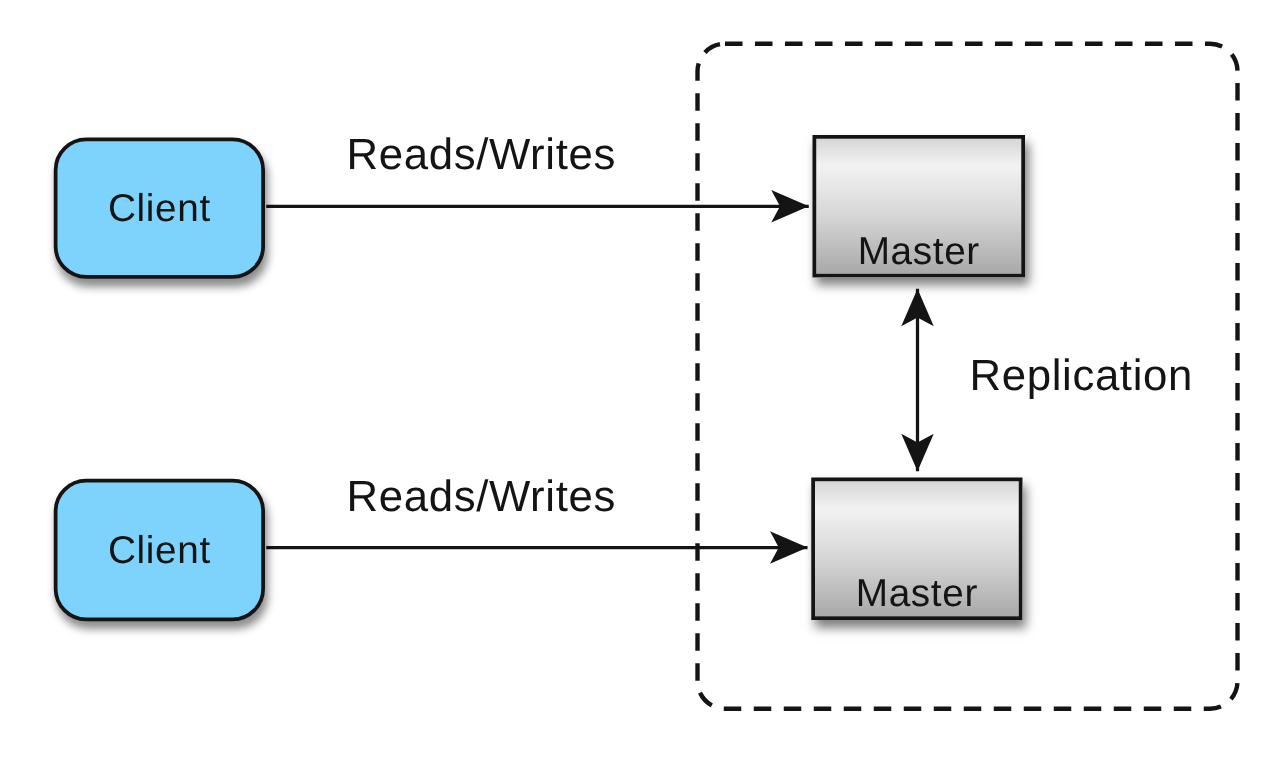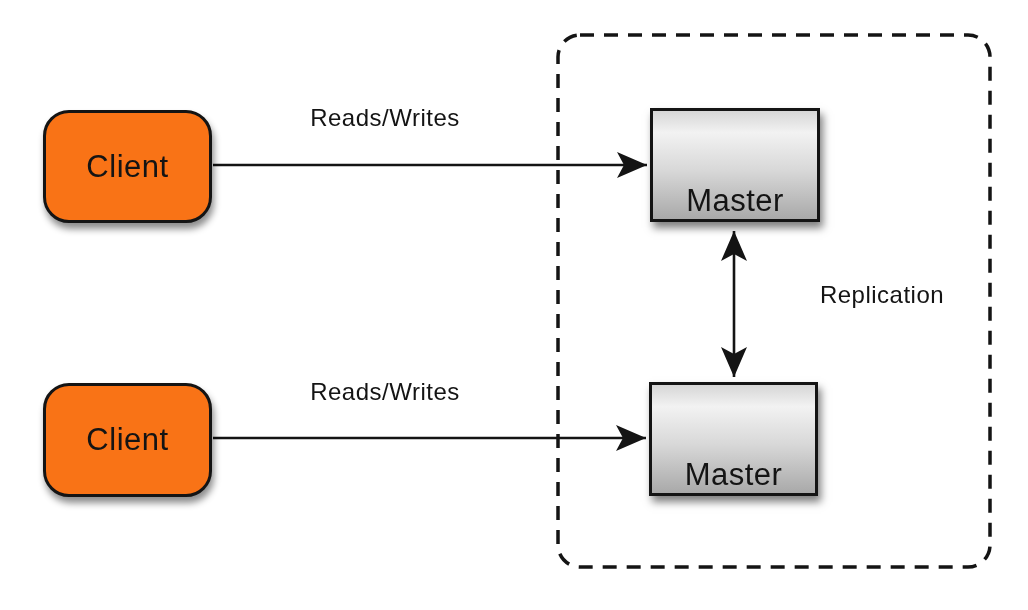--- a/index.html
+++ b/index.html
@@ -25,32 +25,32 @@
     box-sizing: border-box;
     border: 3px solid #141414;
     display: flex;
     align-items: center;
     justify-content: center;
     font-size: 31px;
     color: #141414;
     letter-spacing: 0.5px;
   }
   .client {
-    background: #f97316;
+    background: #7dd3fc;
     border-radius: 26px;
     box-shadow: 2px 6px 7px rgba(0, 0, 0, 0.45);
   }
   .master {
     background: linear-gradient(180deg, #d6d6d6 0%, #f2f2f2 20%, #d8d8d8 55%, #a9a9a9 100%);
     box-shadow: 3px 6px 8px rgba(0, 0, 0, 0.5);
     align-items: flex-end;
   }
   .edge-label {
     position: absolute;
-    font-size: 24px;
+    font-size: 35px;
     color: #141414;
     text-align: center;
     white-space: nowrap;
     letter-spacing: 0.5px;
   }
 </style>
 </head>
 <body>
 
 <div class="stage">
@@ -87,15 +87,15 @@
   </div>
 
   <div class="node master" style="left:649px; top:382px; width:169px; height:114px;">
     <span>Master</span>
   </div>
 
   <div class="edge-label" style="left:235px; top:104px; width:300px;">Reads/Writes</div>
 
   <div class="edge-label" style="left:235px; top:378px; width:300px;">Reads/Writes</div>
 
-  <div class="edge-label" style="left:762px; top:281px; width:240px;">Replication</div>
+  <div class="edge-label" style="left:745px; top:281px; width:240px;">Replication</div>
 
 </div>
 
 </body></html>

